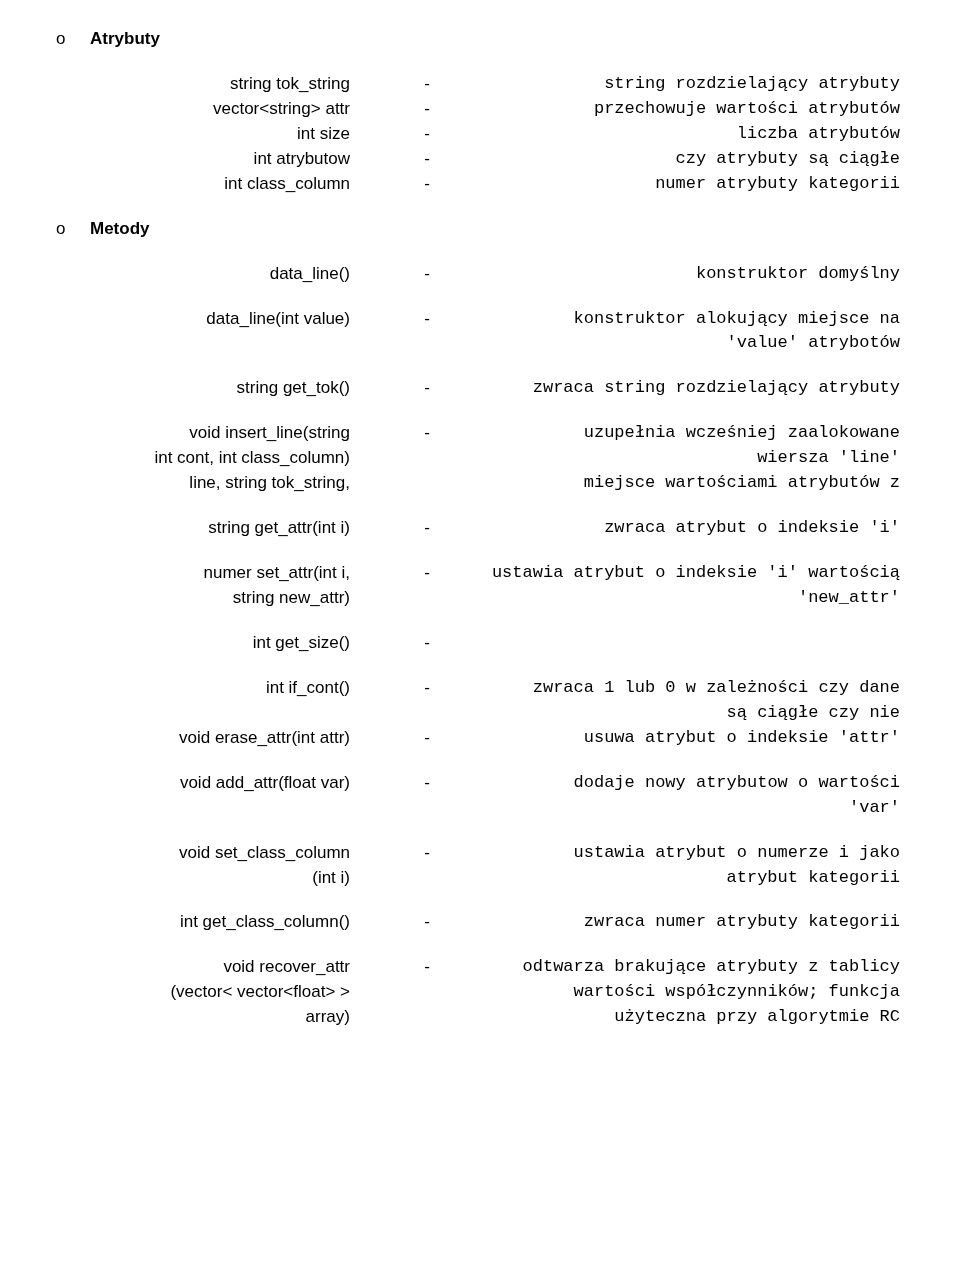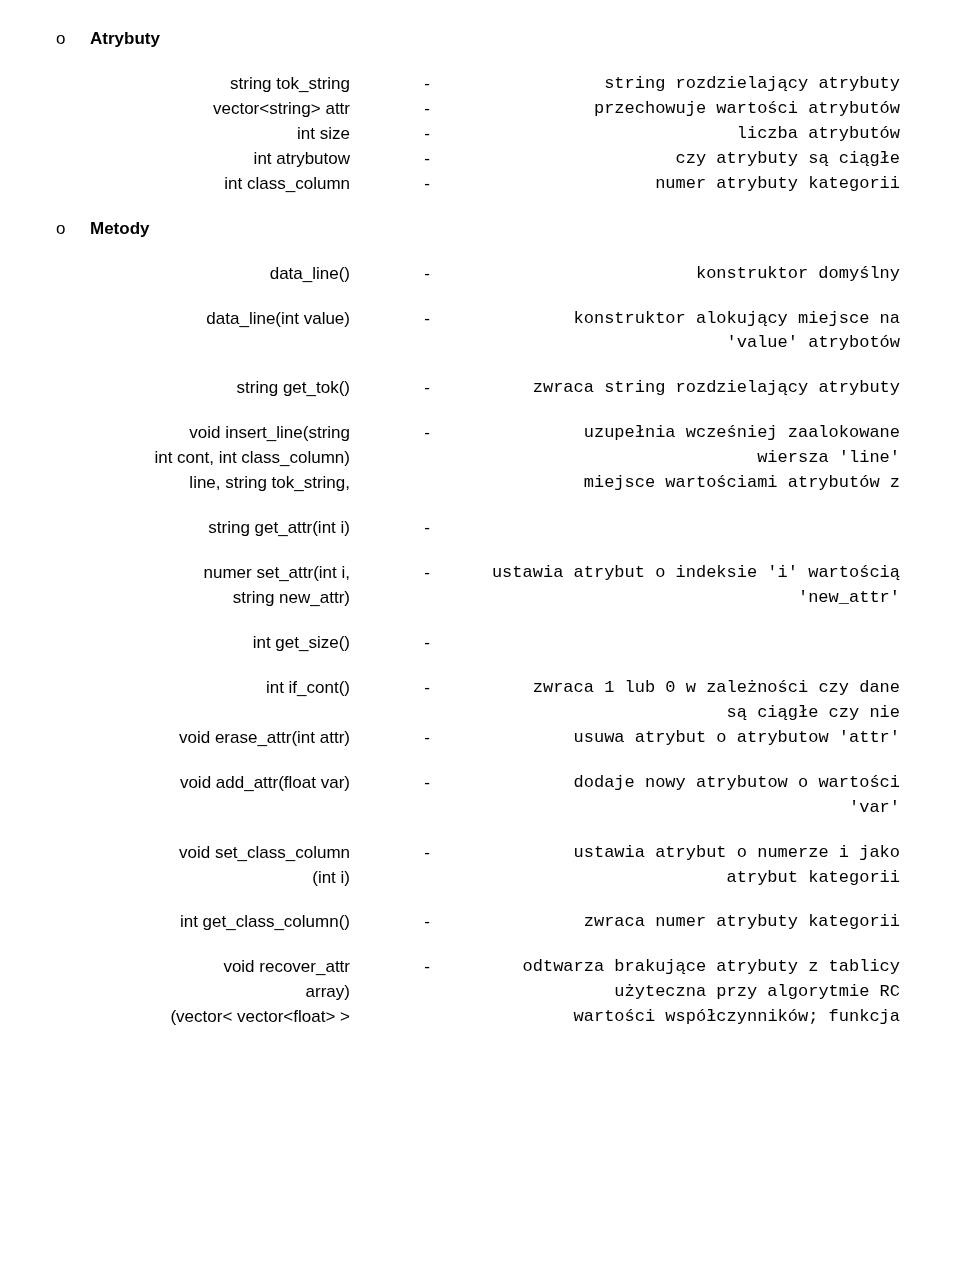--- a/index.html
+++ b/index.html
@@ -128,20 +128,21 @@
       <div class="row tight">
         <div class="col-name">line, string tok_string,</div>
         <div class="col-dash"></div>
         <div class="col-desc">miejsce wartościami atrybutów z</div>
       </div>
     </div>
     <div class="block">
       <div class="row tight">
         <div class="col-name">string get_attr(int i)</div>
         <div class="col-dash">-</div>
+        <div class="col-desc">zwraca atrybut o indeksie 'i'</div>
       </div>
     </div>
     <div class="block">
       <div class="row tight">
         <div class="col-name">numer set_attr(int i,</div>
         <div class="col-dash">-</div>
         <div class="col-desc">ustawia atrybut o indeksie 'i' wartością</div>
       </div>
       <div class="row tight">
         <div class="col-name">string new_attr)</div>
@@ -162,21 +163,21 @@
         <div class="col-desc">zwraca 1 lub 0 w zależności czy dane</div>
       </div>
       <div class="row tight">
         <div class="col-name"></div>
         <div class="col-dash"></div>
         <div class="col-desc">są ciągłe czy nie</div>
       </div>
       <div class="row tight">
         <div class="col-name">void erase_attr(int attr)</div>
         <div class="col-dash">-</div>
-        <div class="col-desc">usuwa atrybut o atrybutow 'attr'</div>
+        <div class="col-desc">usuwa atrybut o indeksie 'attr'</div>
       </div>
     </div>
     <div class="block">
       <div class="row tight">
         <div class="col-name">void add_attr(float var)</div>
         <div class="col-dash">-</div>
         <div class="col-desc">dodaje nowy atrybutow o wartości</div>
       </div>
       <div class="row tight">
         <div class="col-name"></div>
@@ -203,23 +204,23 @@
         <div class="col-desc">zwraca numer atrybuty kategorii</div>
       </div>
     </div>
     <div class="block">
       <div class="row tight">
         <div class="col-name">void recover_attr</div>
         <div class="col-dash">-</div>
         <div class="col-desc">odtwarza brakujące atrybuty z tablicy</div>
       </div>
       <div class="row tight">
+        <div class="col-name">(vector&lt; vector&lt;float&gt; &gt;</div>
+        <div class="col-dash"></div>
+        <div class="col-desc">wartości współczynników; funkcja</div>
+      </div>
+      <div class="row tight">
         <div class="col-name">array)</div>
         <div class="col-dash"></div>
         <div class="col-desc">użyteczna przy algorytmie RC</div>
       </div>
-      <div class="row tight">
-        <div class="col-name">(vector&lt; vector&lt;float&gt; &gt;</div>
-        <div class="col-dash"></div>
-        <div class="col-desc">wartości współczynników; funkcja</div>
-      </div>
     </div>
   </div>
 
 </body></html>

